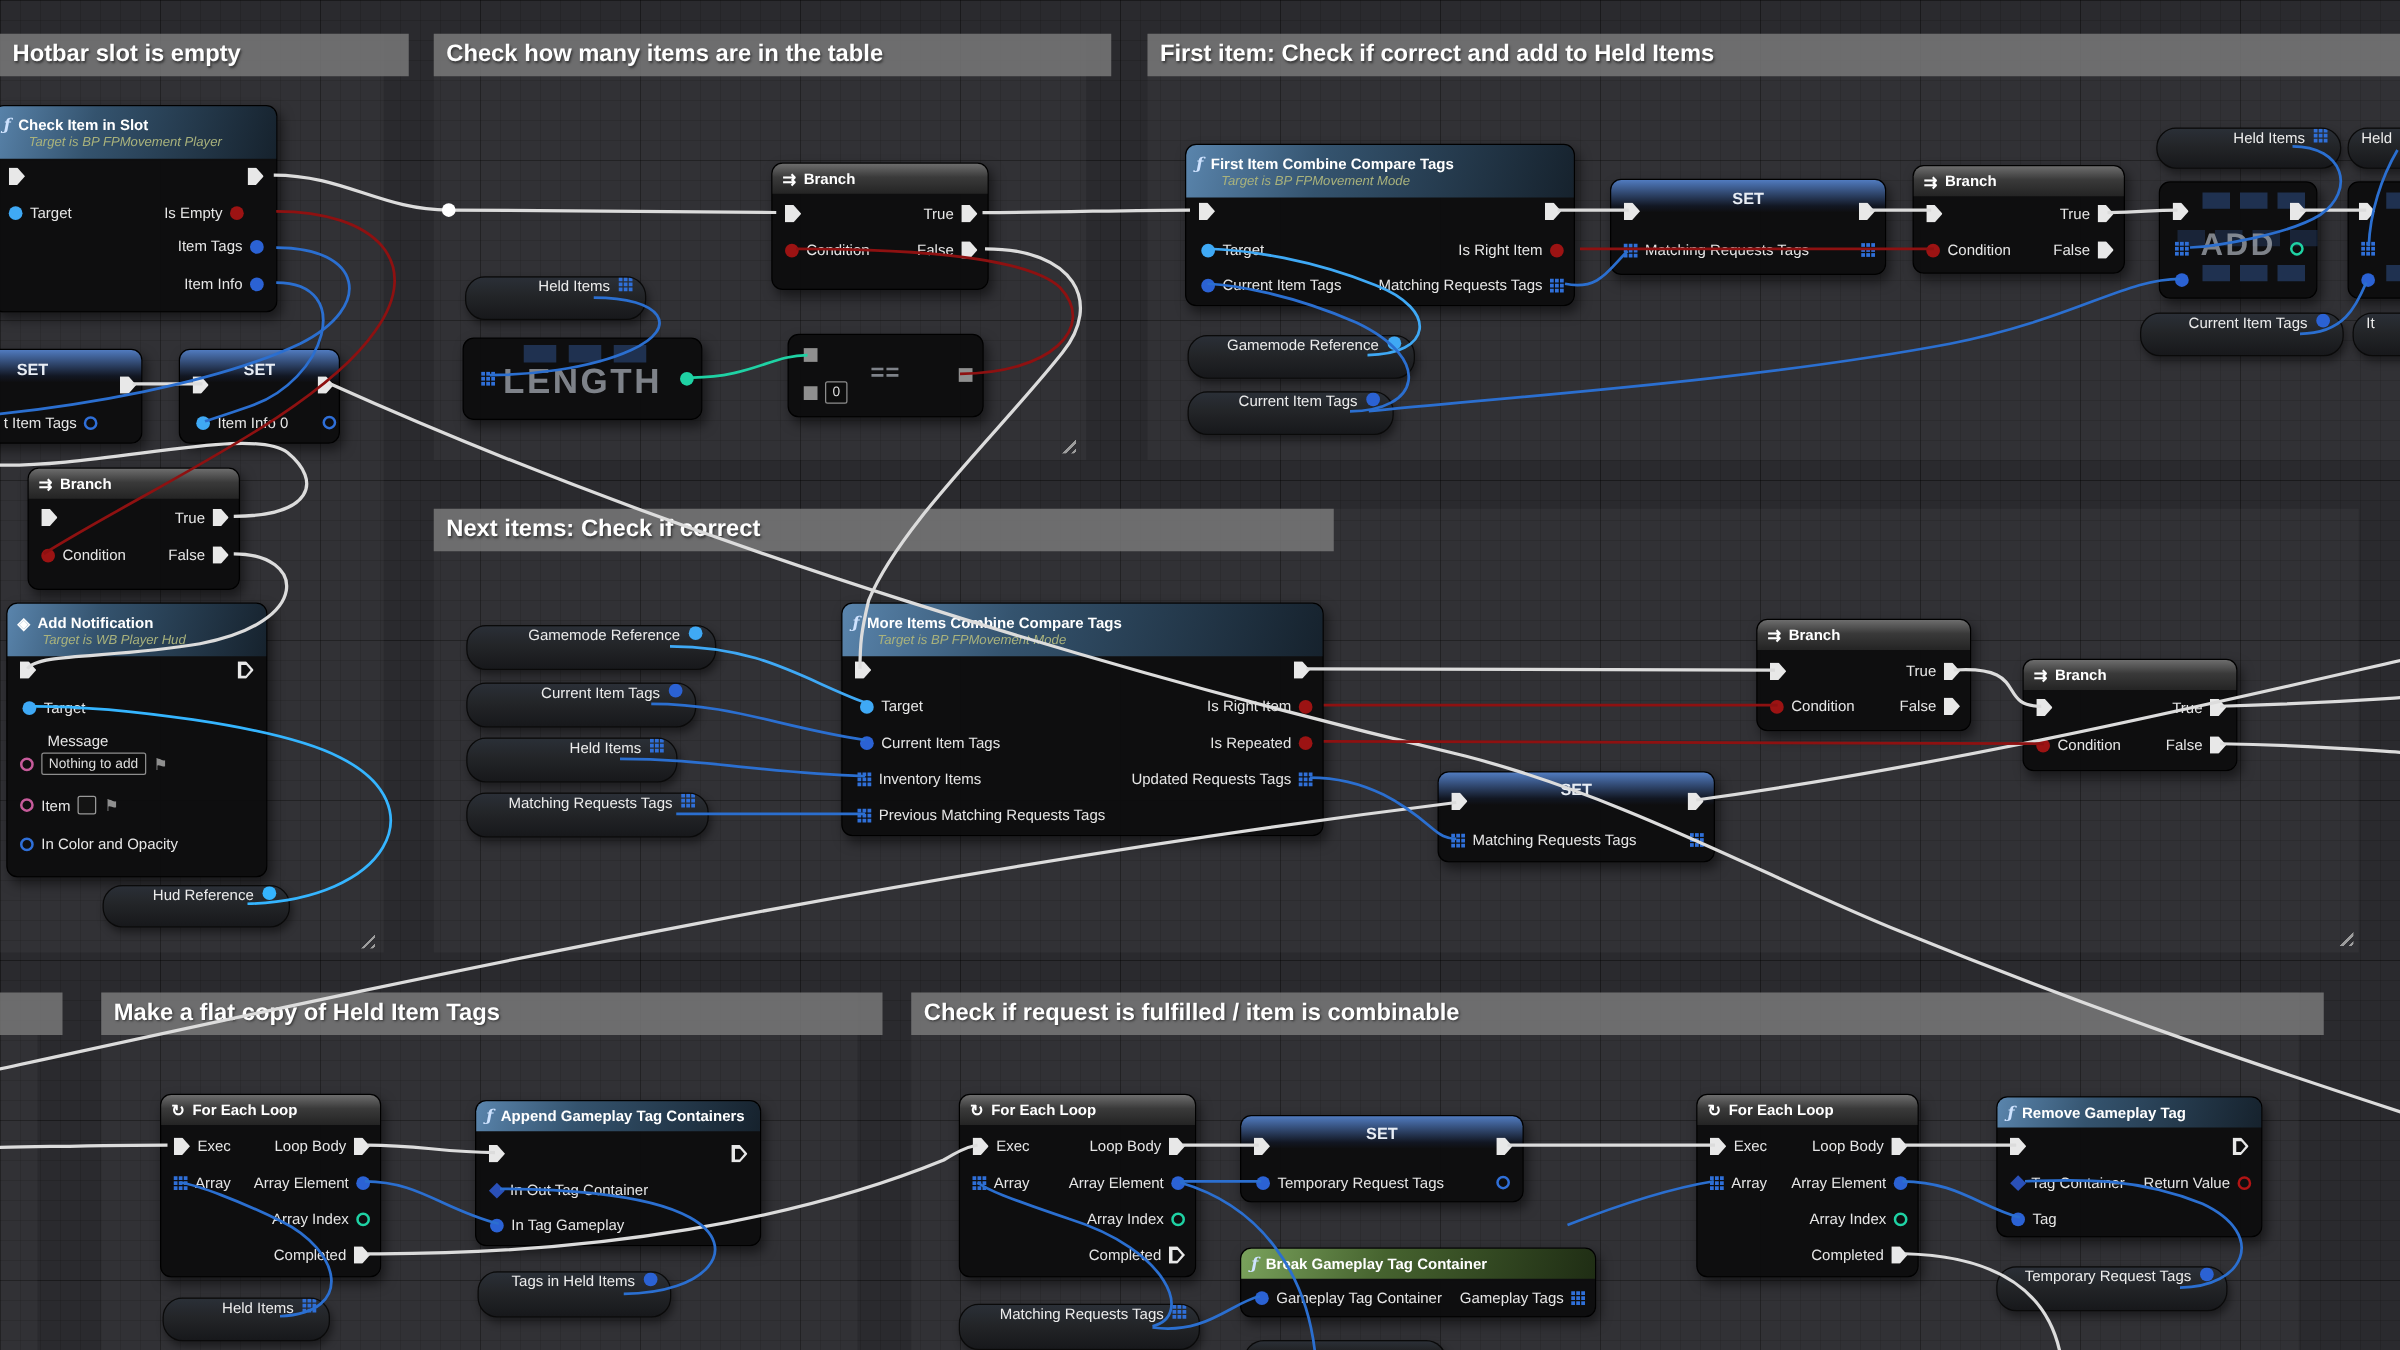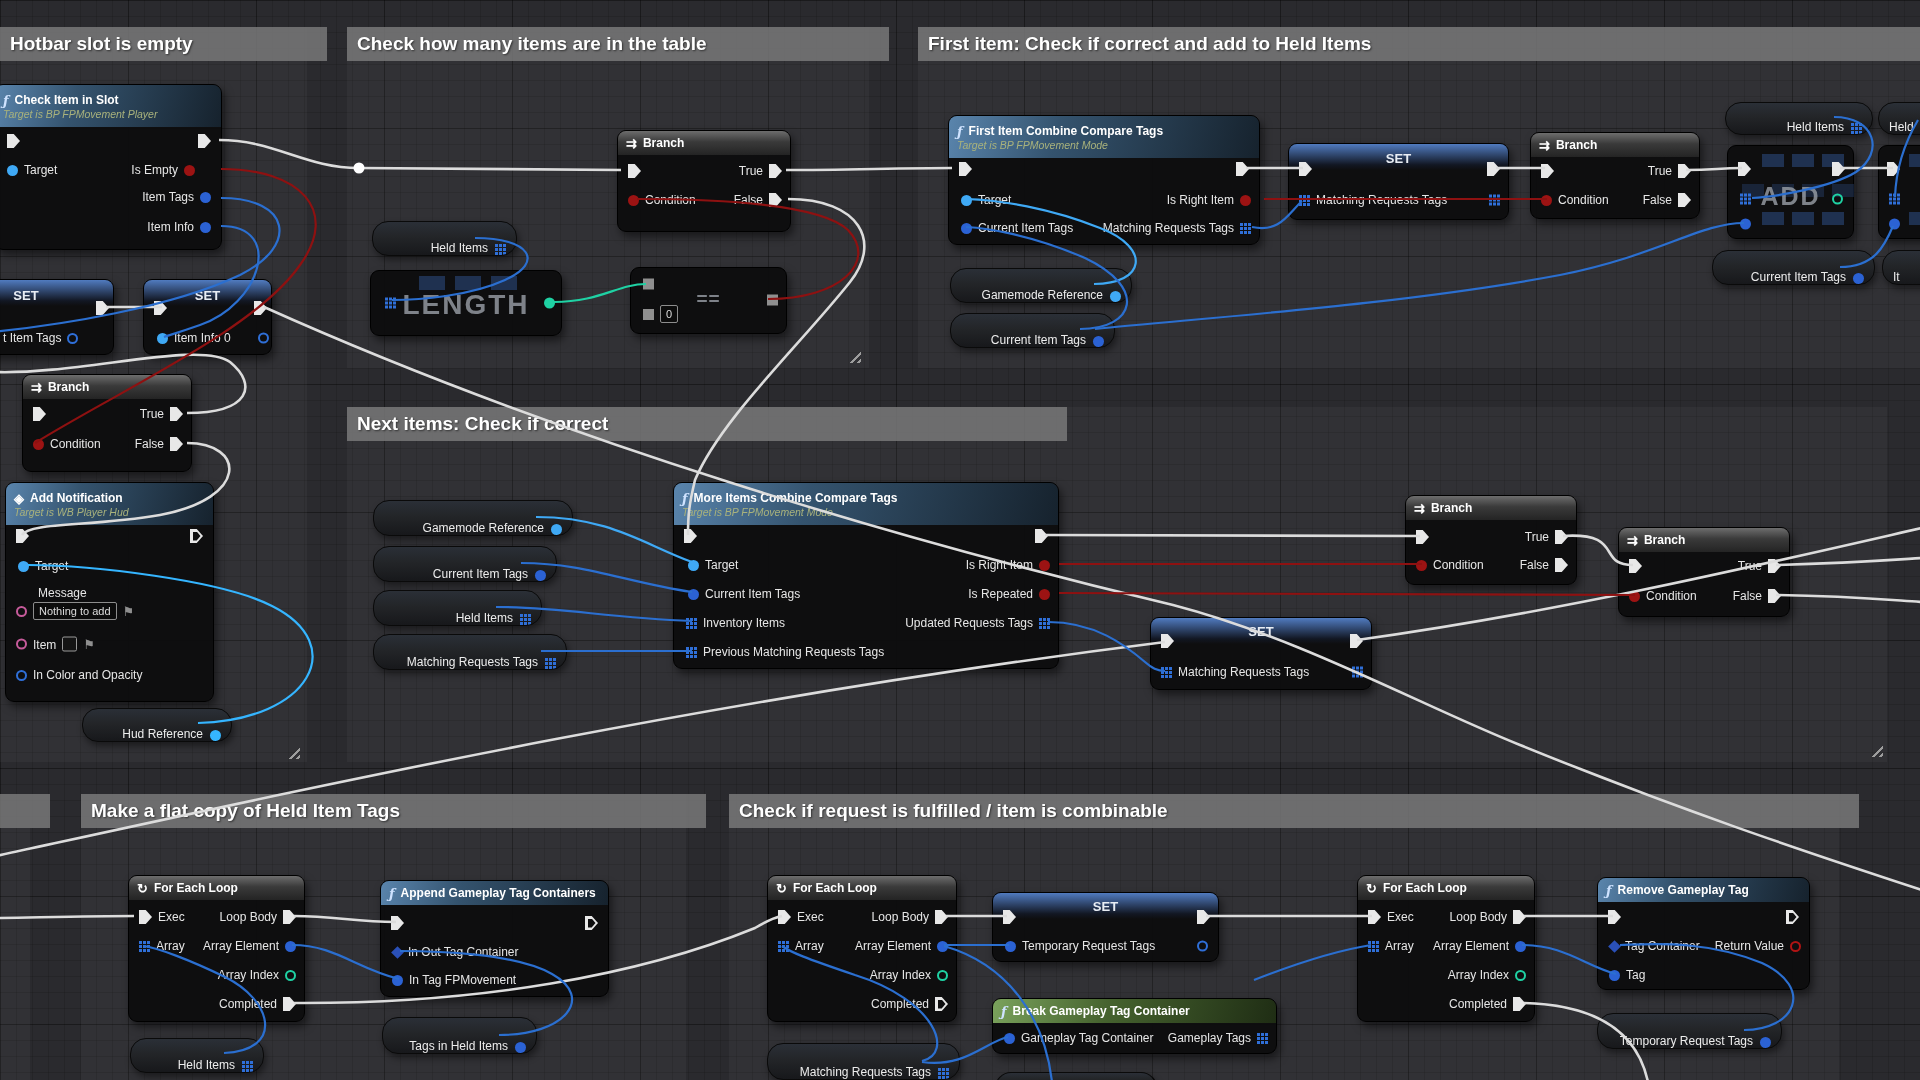--- a/index.html
+++ b/index.html
@@ -20,21 +20,21 @@
     background:repeating-linear-gradient(135deg,transparent 0 3px,#9d9d9d 3px 5px)}
   .n{position:absolute;background:rgba(13,13,14,.95);border:1px solid #000;border-radius:9px;
     box-shadow:3px 5px 9px rgba(0,0,0,.5);z-index:10}
   .nh{position:absolute;left:0;top:0;right:0;border-radius:8px 8px 0 0;display:flex;
     align-items:center;gap:6px;padding:0 8px;color:#fff;font-size:12px;font-weight:bold;white-space:nowrap;overflow:hidden}
   .nh.fn{background:linear-gradient(105deg,#5a85ad 0%,#34536e 35%,#16222d 100%)}
   .nh.gray{background:linear-gradient(180deg,#6d6d6d 0%,#3a3a3a 45%,#242424 100%)}
   .nh.green{background:linear-gradient(105deg,#7aa25c 0%,#46632f 40%,#1f2d14 100%)}
   .nh2{height:38px;flex-direction:column;align-items:flex-start;justify-content:center;gap:0;padding:2px 8px}
   .nh2 .tt{display:flex;gap:6px;align-items:center;font-size:12px;font-weight:bold;color:#fff}
-  .nh2 .st{font-size:10.5px;font-style:italic;font-weight:normal;color:#a9b27c;}
+  .nh2 .st{font-size:10.5px;font-style:italic;font-weight:normal;color:#a9b27c;margin-left:20px}
   .fico{font-family:"DejaVu Serif",serif;font-style:italic;color:#cfe3ff;font-size:13px;font-weight:bold}
   .sethead{position:absolute;top:0;left:0;right:0;height:26px;border-radius:8px 8px 0 0;
     background:linear-gradient(180deg,rgba(92,142,222,.85),rgba(30,50,95,.25) 80%,transparent)}
   .setlbl{position:absolute;left:0;right:0;text-align:center;color:#e8edf4;font-weight:bold;font-size:13px}
   .pin{position:absolute;display:flex;align-items:center;gap:6px;font-size:12px;color:#e6e6e6;
     white-space:nowrap;transform:translateY(-50%);z-index:11}
   .pin.r{flex-direction:row-reverse}
   .pexec{position:relative;width:13px;height:14px;flex:0 0 auto}
   .pexec::before{content:"";position:absolute;inset:0;background:#e8e8e8;
     clip-path:polygon(0 0,52% 0,100% 50%,52% 100%,0 100%)}
@@ -44,21 +44,21 @@
   .c-blue{background:#2b62d4}.c-bblue{background:#3fa9f5}.c-cyan{background:#35b5ff}
   .c-red{background:#9c1313}
   .hol{width:7px;height:7px;border-radius:50%;background:transparent;flex:0 0 auto;border:2.5px solid #888}
   .hol.b{border-color:#2f6fd8}.hol.g{border-color:#1fd2a4}.hol.r{border-color:#b01414}.hol.p{border-color:#c75b9b}
   .grid9{width:11px;height:11px;position:relative;color:#2f6fd8;flex:0 0 auto}
   .grid9::before{content:"";position:absolute;left:0;top:0;width:3px;height:3px;background:currentColor;
     box-shadow:4px 0,8px 0,0 4px,4px 4px,8px 4px,0 8px,4px 8px,8px 8px}
   .sqp{width:11px;height:11px;background:#8f8f8f;flex:0 0 auto}
   .dia{width:9px;height:9px;background:#2a50b8;transform:rotate(45deg);flex:0 0 auto}
   .pill{position:absolute;background:linear-gradient(180deg,#44506149 0%,#232528 45%,#17181b 100%),#202226;
-    border:1px solid #0a0a0a;border-radius:16px;display:flex;align-items:flex-end;justify-content:flex-end;
+    border:1px solid #0a0a0a;border-radius:16px;display:flex;align-items:flex-start;justify-content:flex-end;
     gap:7px;padding:0 10px;font-size:12px;color:#ececec;box-shadow:2px 4px 7px rgba(0,0,0,.45);z-index:10;white-space:nowrap;overflow:hidden}
   .ghost{position:absolute;font-weight:bold;color:#9aa0a8;opacity:.8;letter-spacing:2px;z-index:10}
   .bsq{position:absolute;background:#2e4f86;opacity:.55}
   .tbox{background:#0c0c0c;border:1px solid #8d8d8d;border-radius:2px;color:#ddd;font-size:11px;
     padding:1px 5px;line-height:14px}
   .cbox{width:13px;height:13px;border:1px solid #999;background:#141414;border-radius:2px}
   .flag{color:#8f8f8f;font-size:13px}
   .wires{position:absolute;inset:0;z-index:40;pointer-events:none}
   .icn{font-size:13px;color:#fff}
 </style>
@@ -575,21 +575,21 @@
       </div>
     <div class="pin r" style="right:10px;top:42px">
         <span class="pexec h"></span>
       </div>
     <div class="pin" style="left:12px;top:71px">
         <span class="dia"></span>
         <span>In Out Tag Container</span>
       </div>
     <div class="pin" style="left:11px;top:99px">
         <span class="dot c-blue"></span>
-        <span>In Tag FPMovement</span>
+        <span>In Tag Gameplay</span>
       </div>
   </div>
   <div class="pill" style="left:382px;top:1017px;width:133px;height:35px">
     <span>Tags in Held Items</span>
       <span class="dot c-blue"></span>
   </div>
 
   <div class="n" style="left:767px;top:875px;width:188px;height:145px">
     <div class="nh gray" style="height:24px">
         <span class="icn">↻</span>

